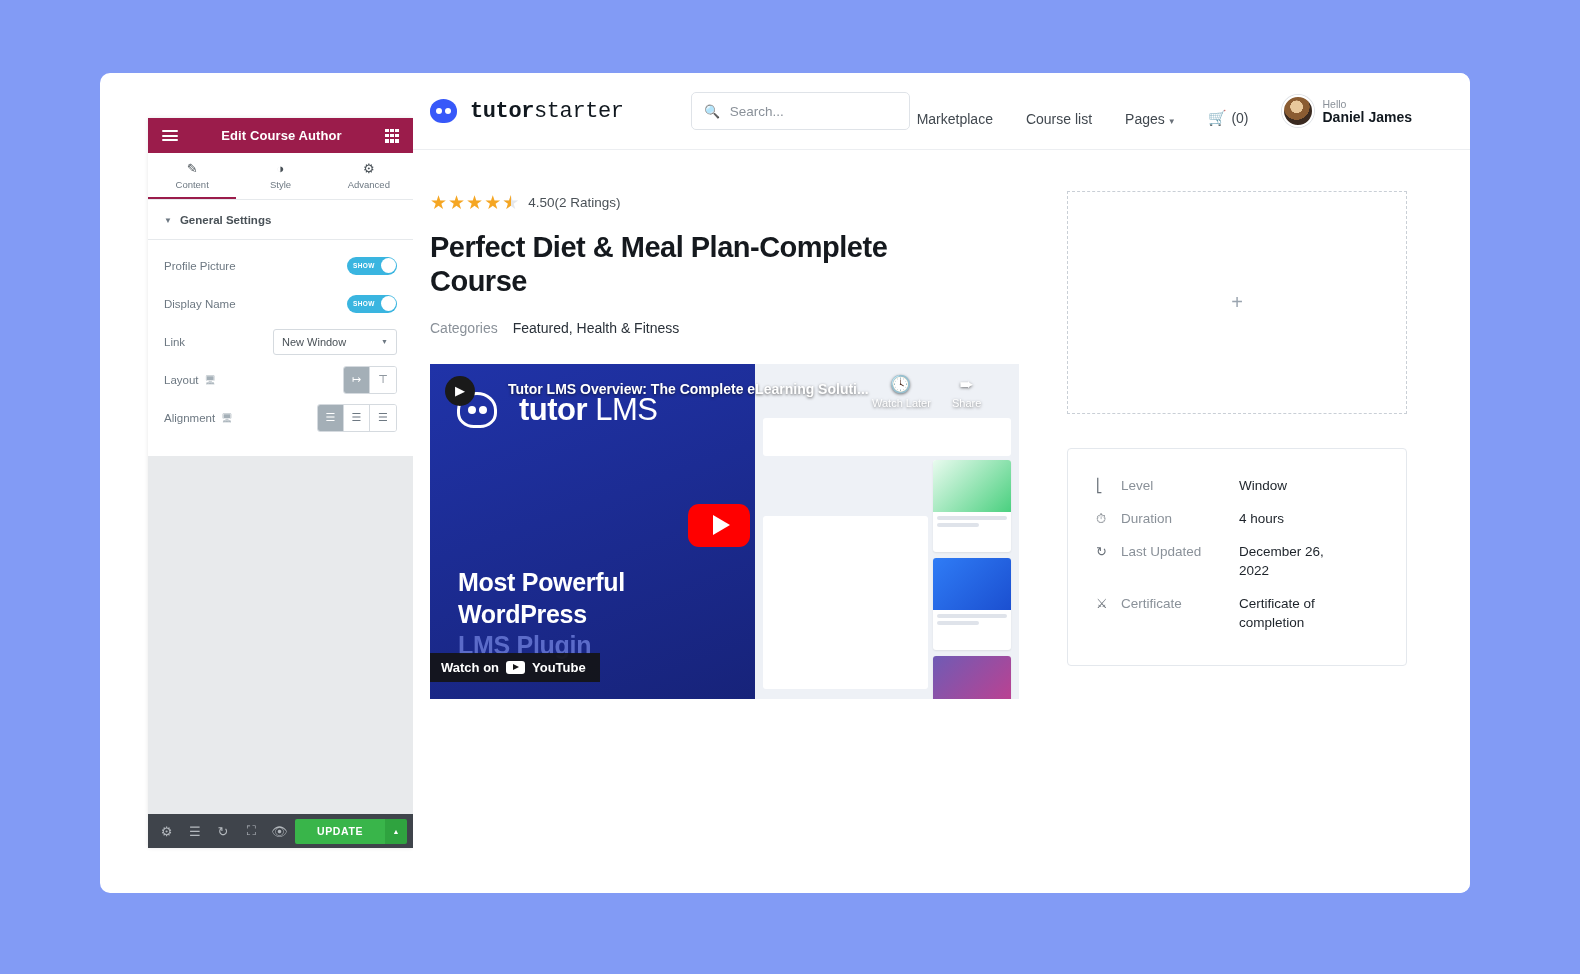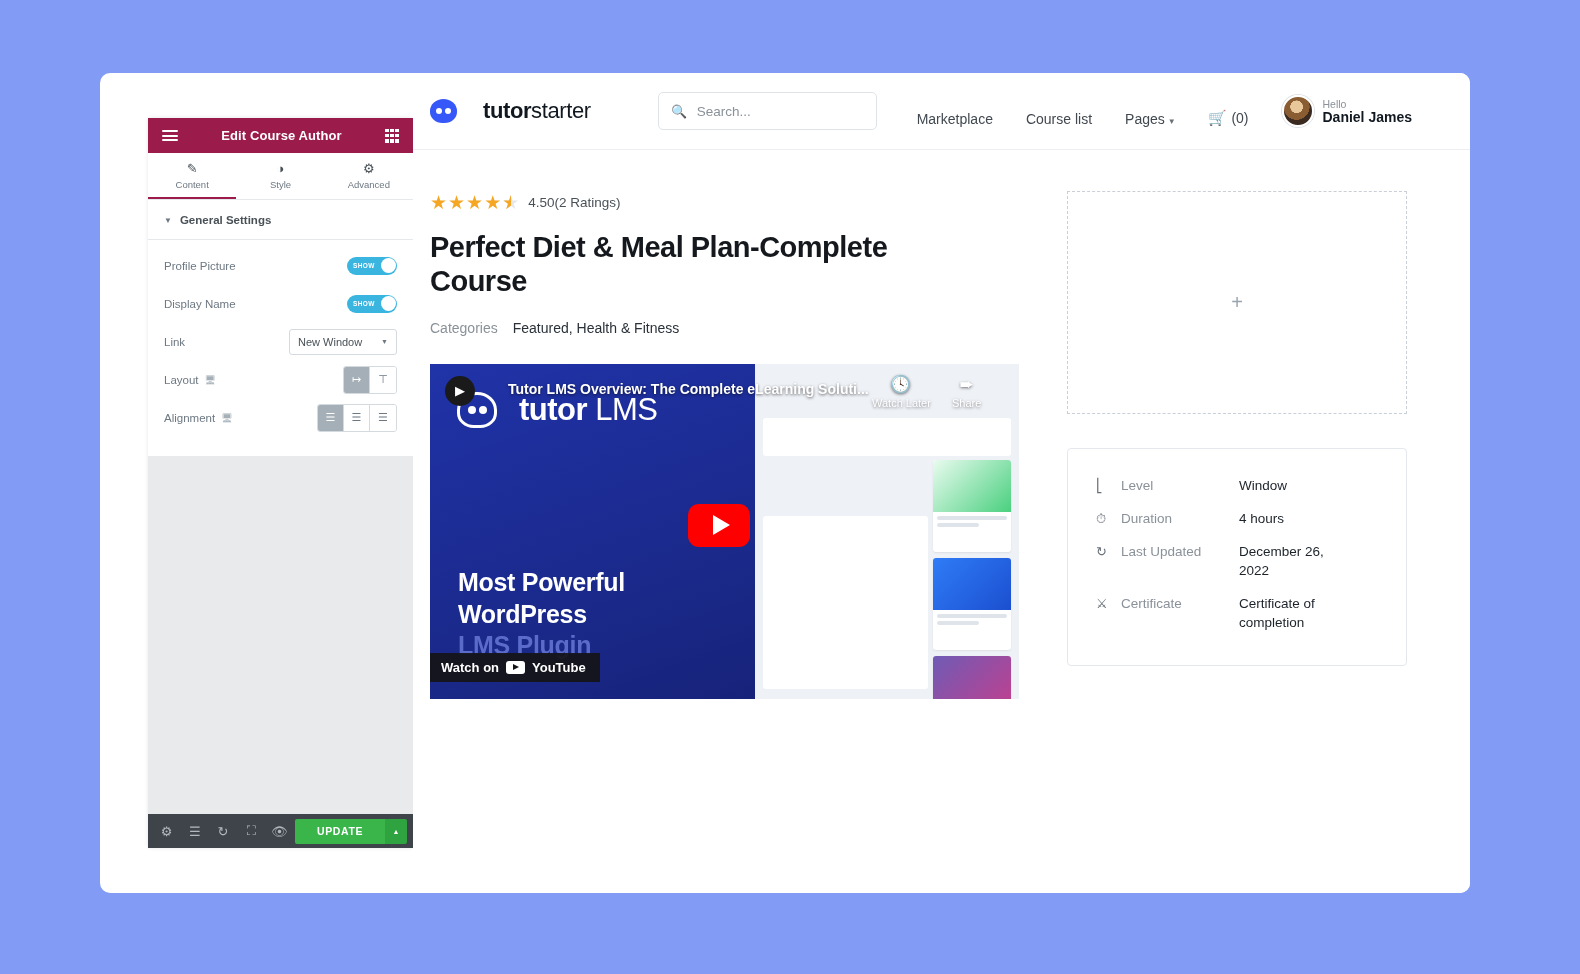--- a/index.html
+++ b/index.html
@@ -78,21 +78,21 @@
   .el-switch .sw-txt {
     position: absolute; left: 6px; top: 0; line-height: 18px;
     font-size: 6.5px; color: #fff; letter-spacing: .4px; font-weight: bold;
   }
   .el-switch .sw-knob {
     position: absolute; right: 1.5px; top: 1.5px;
     width: 15px; height: 15px; background: #fff; border-radius: 50%;
   }
 
   .el-select {
-    width: 108px; height: 26px; border: 1px solid #d5dadf; border-radius: 3px;
+    width: 124px; height: 26px; border: 1px solid #d5dadf; border-radius: 3px;
     background: #fff; display: flex; align-items: center; justify-content: space-between;
     padding: 0 8px; font-size: 11px; color: #495157; cursor: pointer;
   }
   .el-select .arw { font-size: 7px; color: #6d7882; }
 
   .el-btngroup { display: flex; border: 1px solid #d5dadf; border-radius: 3px; overflow: hidden; }
   .el-btngroup .gb {
     width: 26px; height: 26px; display: flex; align-items: center; justify-content: center;
     font-size: 11px; color: #6d7882; background: #fff; cursor: pointer;
     border-right: 1px solid #d5dadf;
@@ -135,21 +135,21 @@
   
   .preview {
     position: absolute; left: 313px; top: 0; right: 0; bottom: 0;
     background: #fff; overflow: hidden;
   }
 
   .site-header {
     height: 77px; display: flex; align-items: center;
     padding: 0 58px 0 17px; border-bottom: 1px solid #eceef1;
   }
-  .brand { display: flex; align-items: center; gap: 26px; cursor: pointer; }
+  .brand { display: flex; align-items: center; gap: 13px; cursor: pointer; font-family: Liberation Mono, monospace; }
   .brand-mark {
     width: 27px; height: 24px; background: #3758f9;
     border-radius: 50% 50% 46% 46%; position: relative;
     display: flex; align-items: center; justify-content: center; gap: 3px;
   }
   .brand-mark b { width: 6px; height: 6px; background: #fff; border-radius: 50%; display: block; }
   .brand-text { font-size: 22px; color: #11181f; letter-spacing: -.4px; }
   .brand-text .b1 { font-weight: bold; }
   .brand-text .b2 { font-weight: normal; }
 

